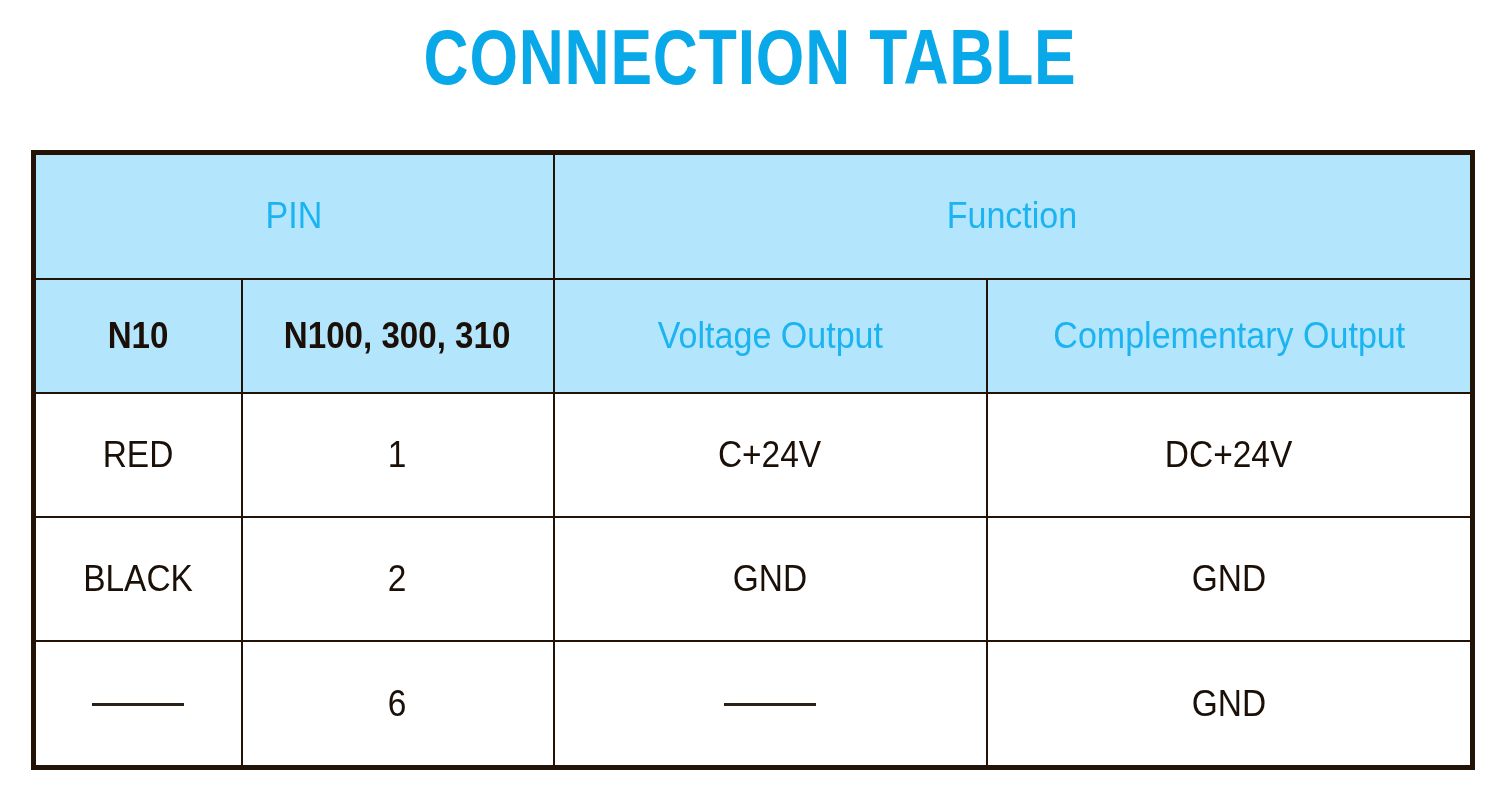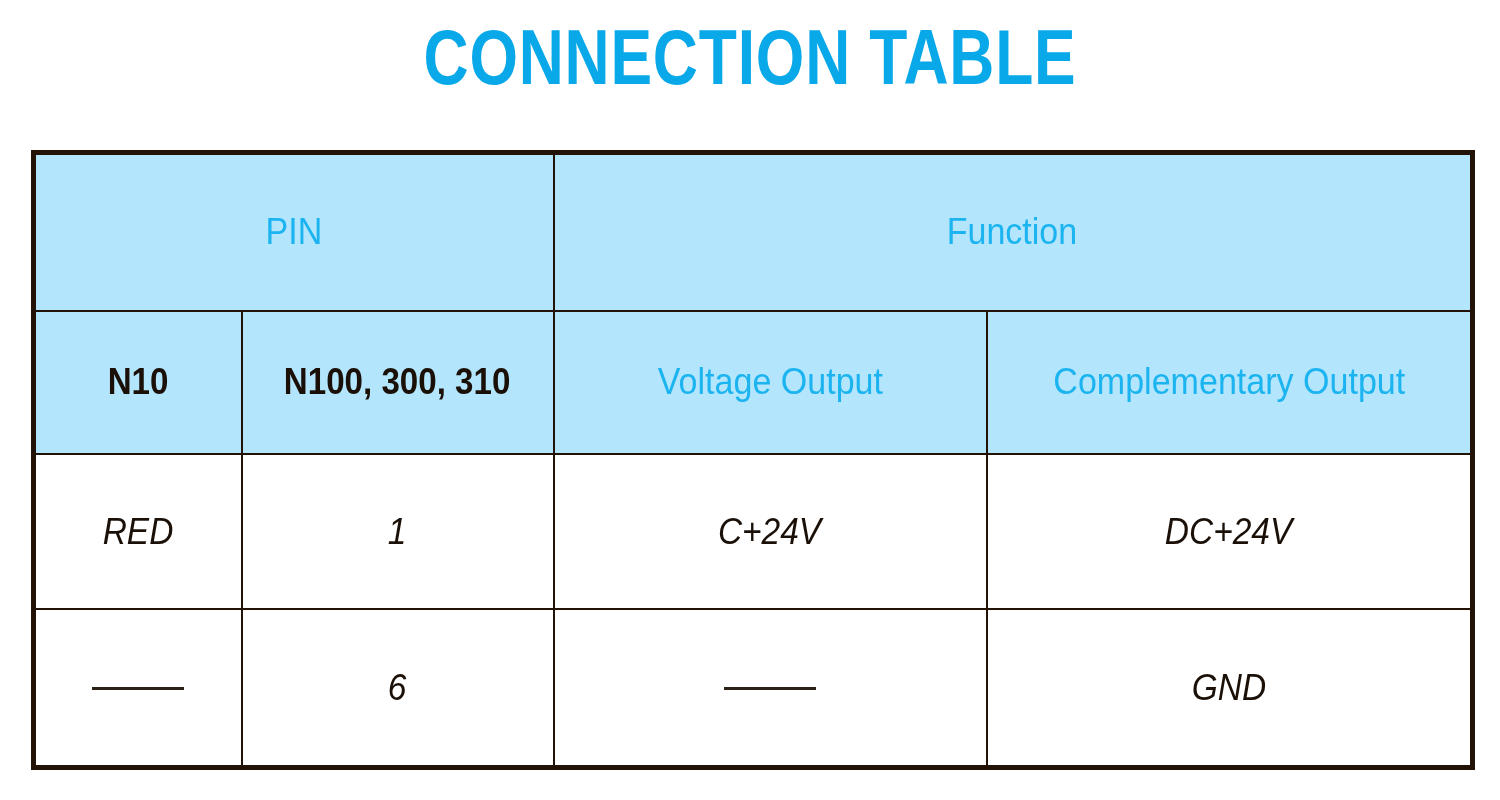--- a/index.html
+++ b/index.html
@@ -65,21 +65,21 @@
     padding: 0;
   }
 
   .col-n10      { width: 208px; }
   .col-n100     { width: 312px; }
   .col-voltage  { width: 433px; }
   .col-comp     { width: 486px; }
 
   .head-row-1 td { height: 78px; background: #b3e5fc; }
   .head-row-2 td { height: 72px; background: #b3e5fc; text-decoration: underline; }
-  .body-row td   { height: 78px; background: #ffffff; font-style: italic; }
+  .body-row td   { height: 78px; background: #ffffff; }
 
   .hdr-cyan {
     color: #1bb4f0;
     font-size: 37px;
     font-weight: normal;
     display: inline-block;
     transform: scaleX(0.92);
     white-space: nowrap;
   }
   .hdr-dark {
@@ -165,20 +165,26 @@
       </td>
     </tr>
 
     <tr class="body-row">
       <td><span class="cell-text">RED</span></td>
       <td><span class="cell-text">1</span></td>
       <td><span class="cell-text">C+24V</span></td>
       <td><span class="cell-text">DC+24V</span></td>
     </tr>
 
+    <tr class="body-row">
+      <td><span class="cell-text">BLACK</span></td>
+      <td><span class="cell-text">2</span></td>
+      <td><span class="cell-text">GND</span></td>
+      <td><span class="cell-text">GND</span></td>
+    </tr>
 
 
 
 
     <tr class="body-row">
       <td><span class="dash-mark"></span></td>
       <td><span class="cell-text">6</span></td>
       <td><span class="dash-mark"></span></td>
       <td><span class="cell-text">GND</span></td>
     </tr>

